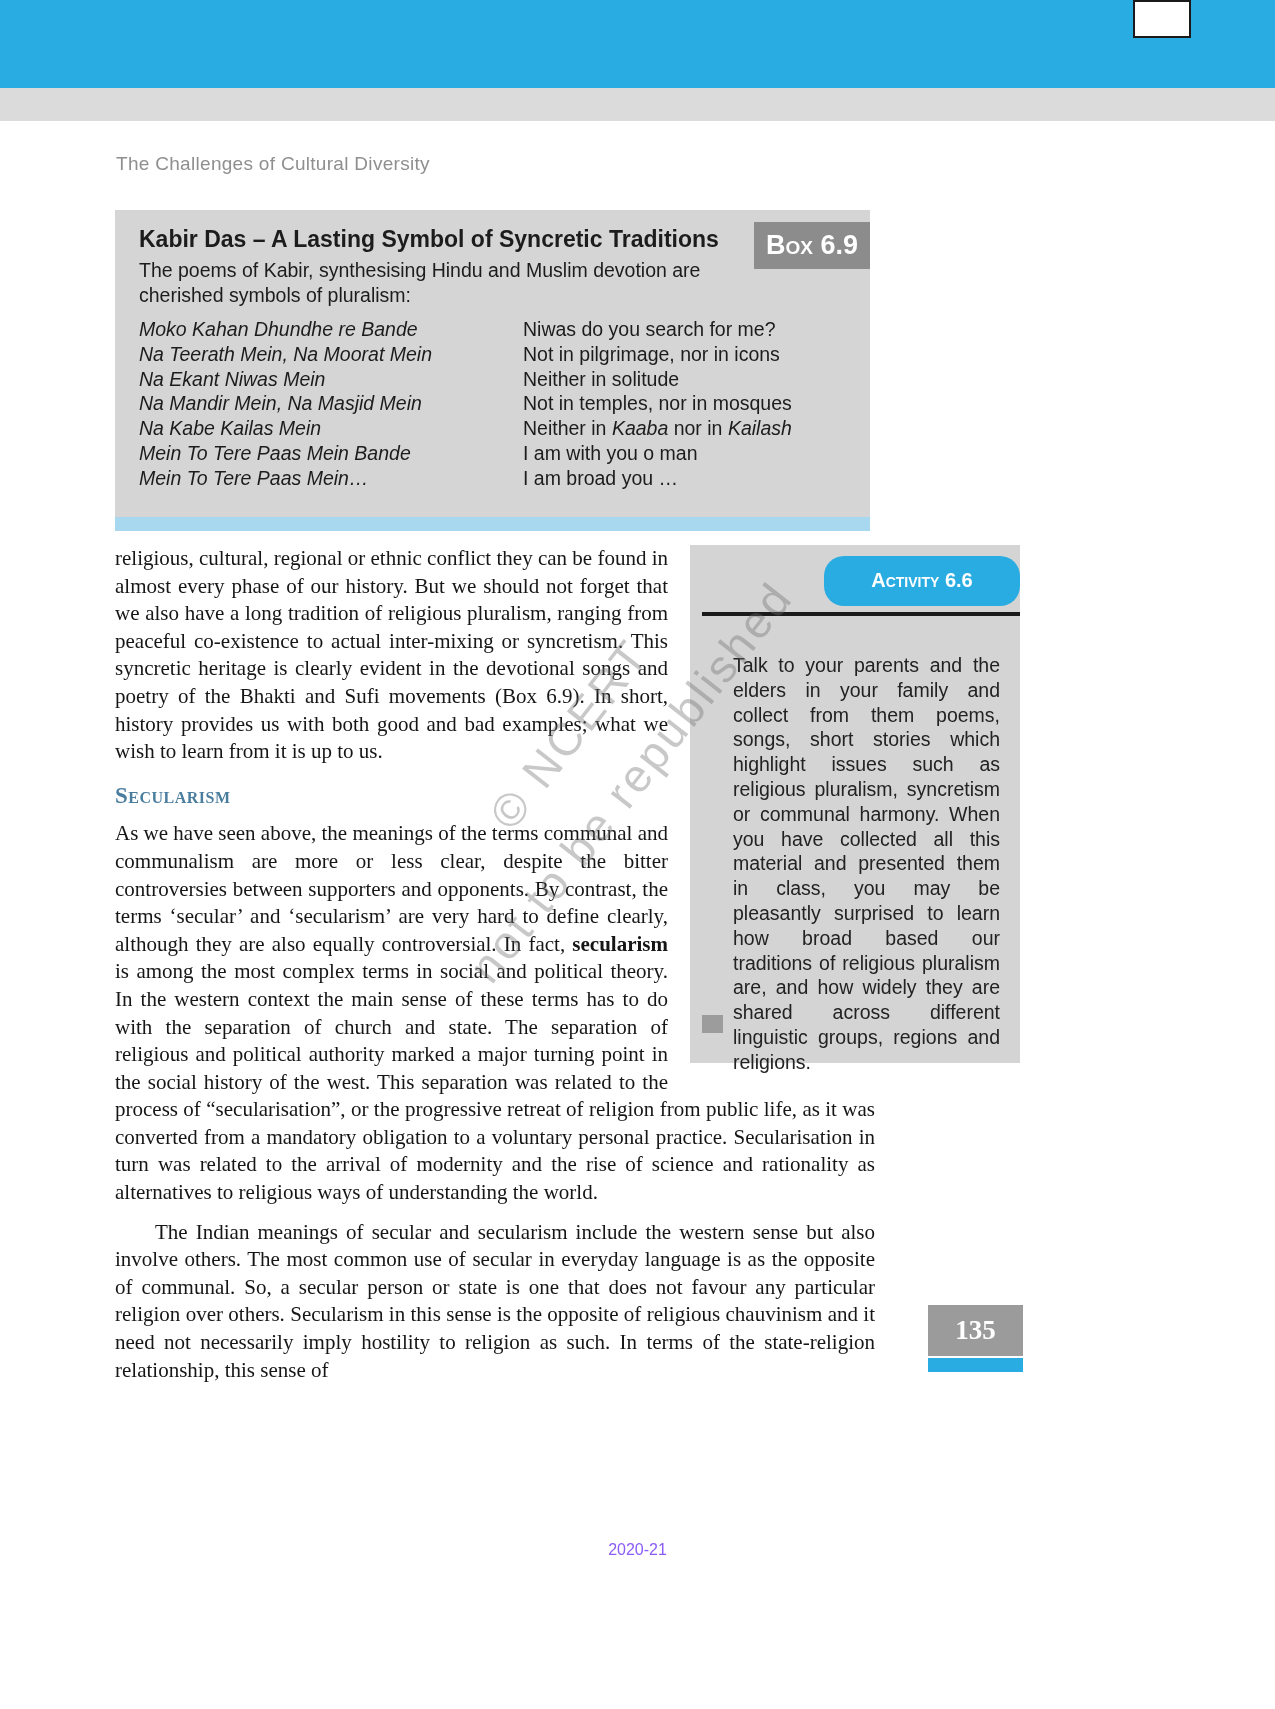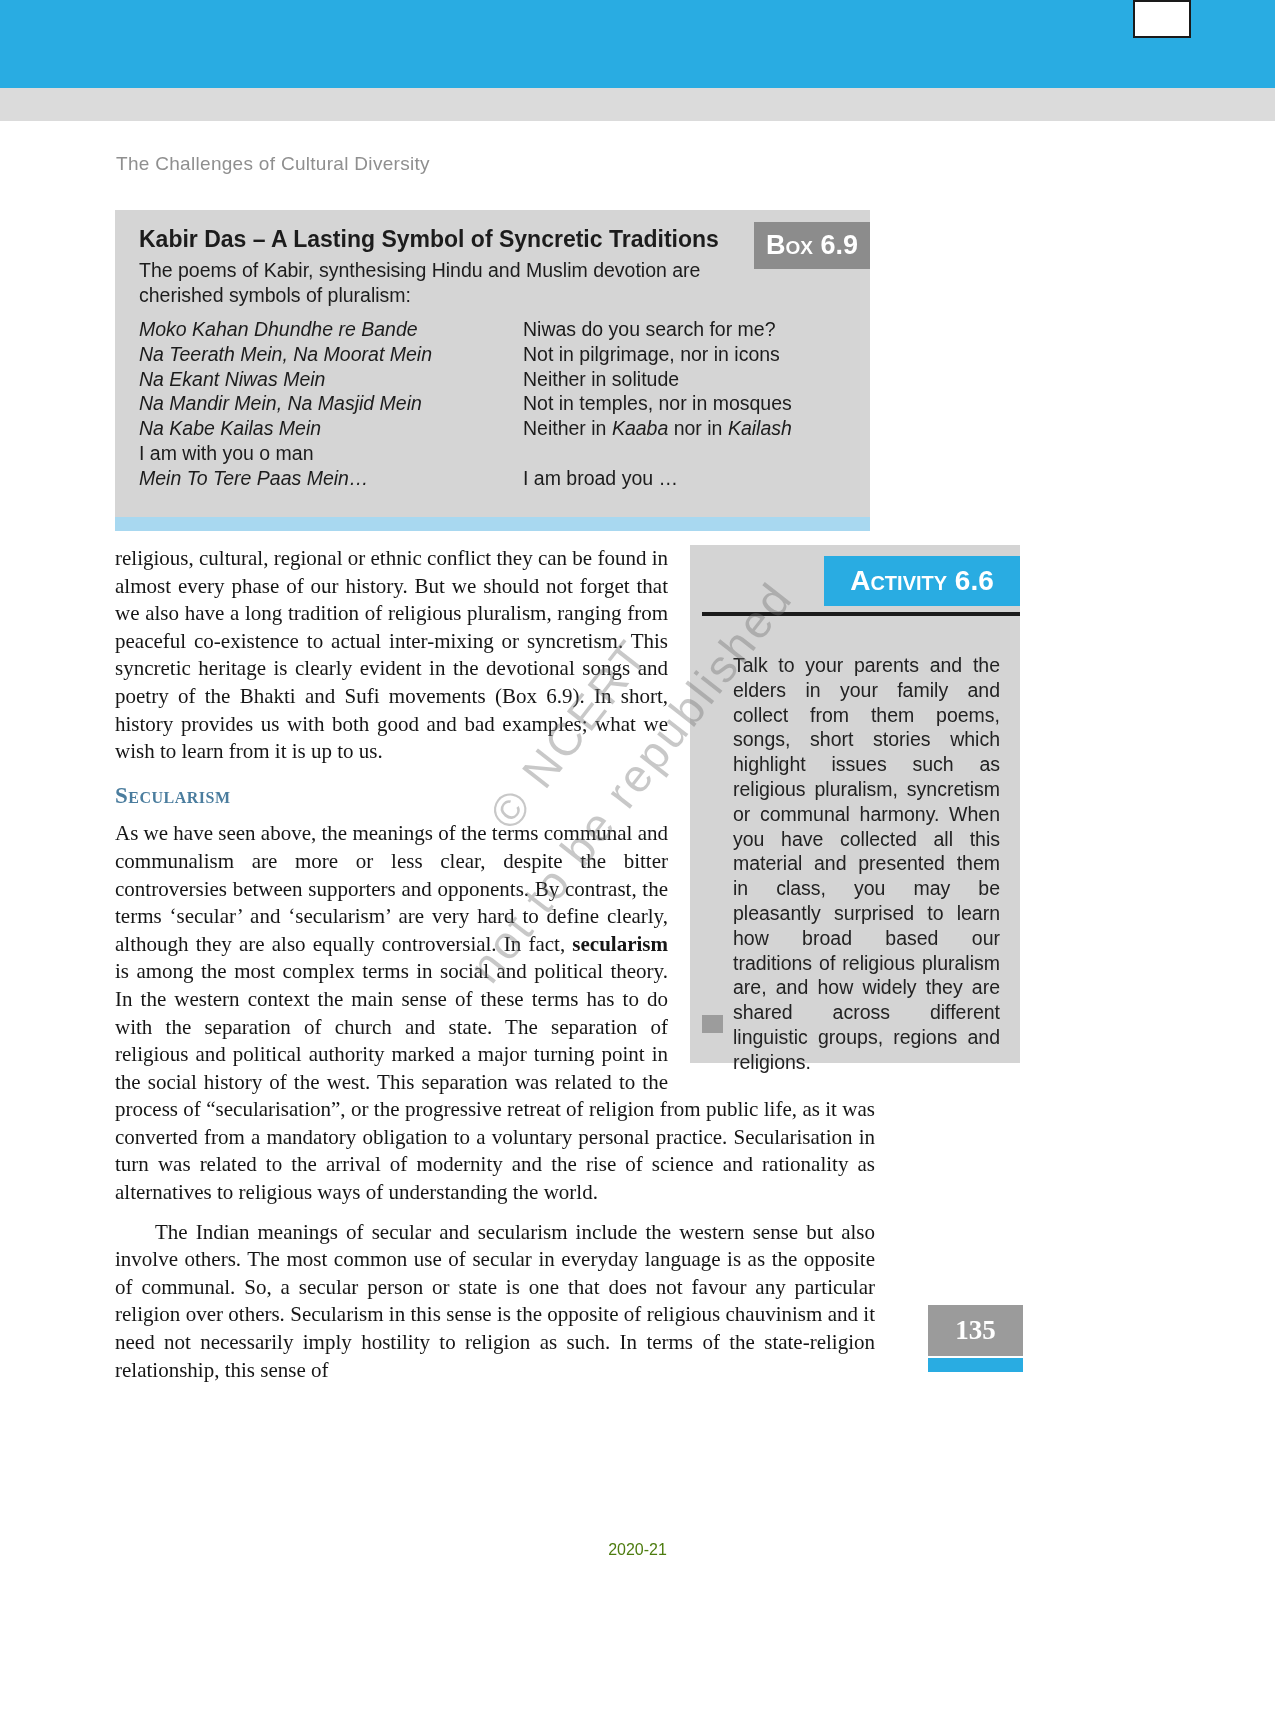--- a/index.html
+++ b/index.html
@@ -43,22 +43,22 @@
     position:absolute; top:545px; left:115px; width:760px;
     font-size:21px; line-height:27.6px; text-align:justify; color:#161616;
   }
   .activity-box {
     float:right; width:330px; height:518px; margin:0 -145px 24px 22px;
     background:#D4D4D4; position:relative;
     font-family:"Liberation Sans", sans-serif; text-align:left;
   }
   .activity-header {
     margin-left:auto; margin-top:11px; width:196px; height:50px; background:#29ACE2;
-    color:#ffffff; font-weight:bold; font-variant:small-caps; font-size:28px;
-    display:flex; align-items:center; justify-content:center;
+    color:#ffffff; font-weight:bold; font-variant:small-caps; font-size:20px;
+    display:flex; align-items:center; justify-content:center;border-radius:20px;
   }
   .activity-rule { margin-left:12px; height:4px; background:#1b1b1b; margin-top:6px; }
   .activity-body {
     padding:13px 20px 0 43px; font-size:19.5px; line-height:24.8px;
     text-align:justify; color:#222222;margin-top:24px;
   }
   .activity-square { position:absolute; left:12px; bottom:30px; width:21px; height:18px; background:#9C9C9C; }
 
   .para { margin-bottom:12px; }
   .sec-heading {
@@ -72,21 +72,21 @@
   .page-num-wrap { position:absolute; left:928px; top:1305px; width:95px; }
   .page-num-box {
     height:51px; background:#9B9B9B; color:#ffffff;
     font-family:Liberation Serif, serif; font-weight:bold; font-size:27px;
     display:flex; align-items:center; justify-content:center;
   }
   .page-num-strip { height:14px; background:#29ACE2; margin-top:2px; }
 
   .footer {
     position:absolute; top:1541px; left:0; width:1275px; text-align:center;
-    font-family:"Liberation Sans", sans-serif; font-size:16px; color:#4d7c0f;
+    font-family:"Liberation Sans", sans-serif; font-size:16px; color:#8b5cf6;
   }
 
   
   .watermark {
     position:absolute; left:320px; top:680px; width:560px;
     transform:rotate(-52deg); text-align:center;
     font-family:"Liberation Sans", sans-serif; color:rgba(110,110,110,0.38);
     font-size:46px; letter-spacing:3px; line-height:1.7;
     pointer-events:none; z-index:4;
   }
@@ -127,20 +127,21 @@
       </div>
       <div class="poem-row">
         <div class="poem-orig">Na Mandir Mein, Na Masjid Mein</div>
         <div class="poem-trans">Not in temples, nor in mosques</div>
       </div>
       <div class="poem-row">
         <div class="poem-orig">Na Kabe Kailas Mein</div>
         <div class="poem-trans"><span>Neither in </span><em>Kaaba</em><span> nor in </span><em>Kailash</em></div>
       </div>
       <div class="poem-row">
+        <div class="poem-orig">Mein To Tere Paas Mein Bande</div>
         <div class="poem-trans">I am with you o man</div>
       </div>
       <div class="poem-row">
         <div class="poem-orig">Mein To Tere Paas Mein…</div>
         <div class="poem-trans">I am broad you …</div>
       </div>
     </div>
   </section>
   <div class="blue-strip"></div>
 

